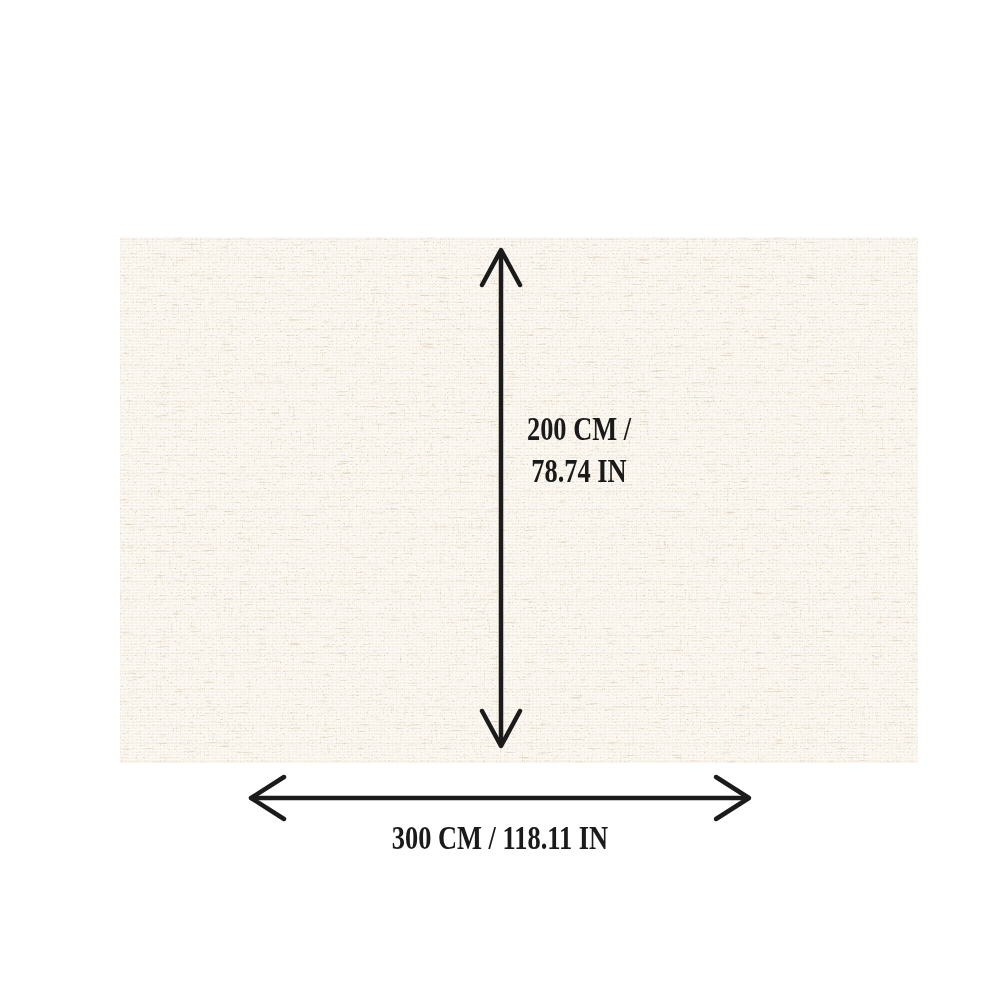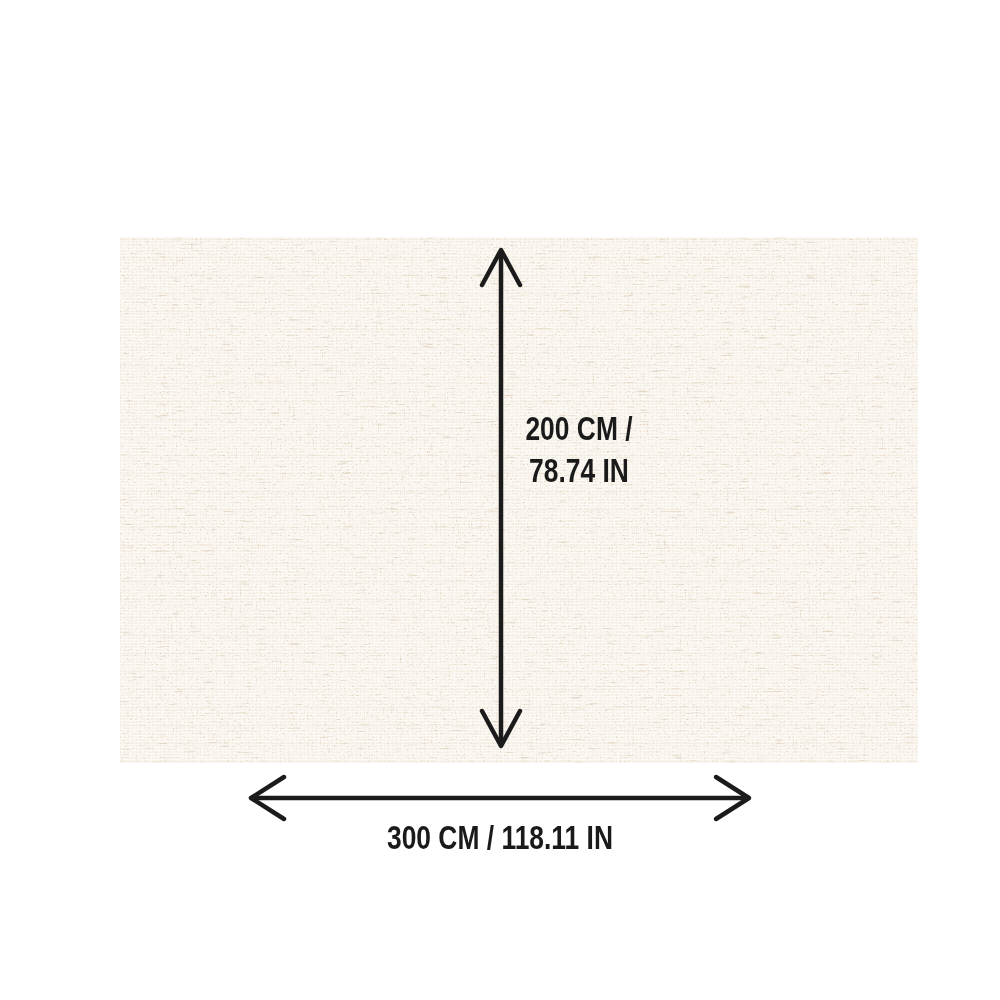--- a/index.html
+++ b/index.html
@@ -1,21 +1,21 @@
 <!DOCTYPE html>
 <html><head>
 <meta charset="utf-8">
 <style>
   html,body{margin:0;padding:0;}
   .canvas{
     position:relative;
     width:1000px;height:1000px;
     background:#ffffff;
     overflow:hidden;
-    font-family:Liberation Sans, sans-serif;
+    font-family:Liberation Serif, serif;
   }
   .rug{
     position:absolute;
     left:120px;top:237px;width:798px;height:526px;
     background:#faf6ef;
     border-radius:3px;
     box-shadow:inset 0 0 10px rgba(255,255,255,0.9);
     overflow:hidden;
   }
   .rug .texture{display:block;width:798px;height:526px;}

